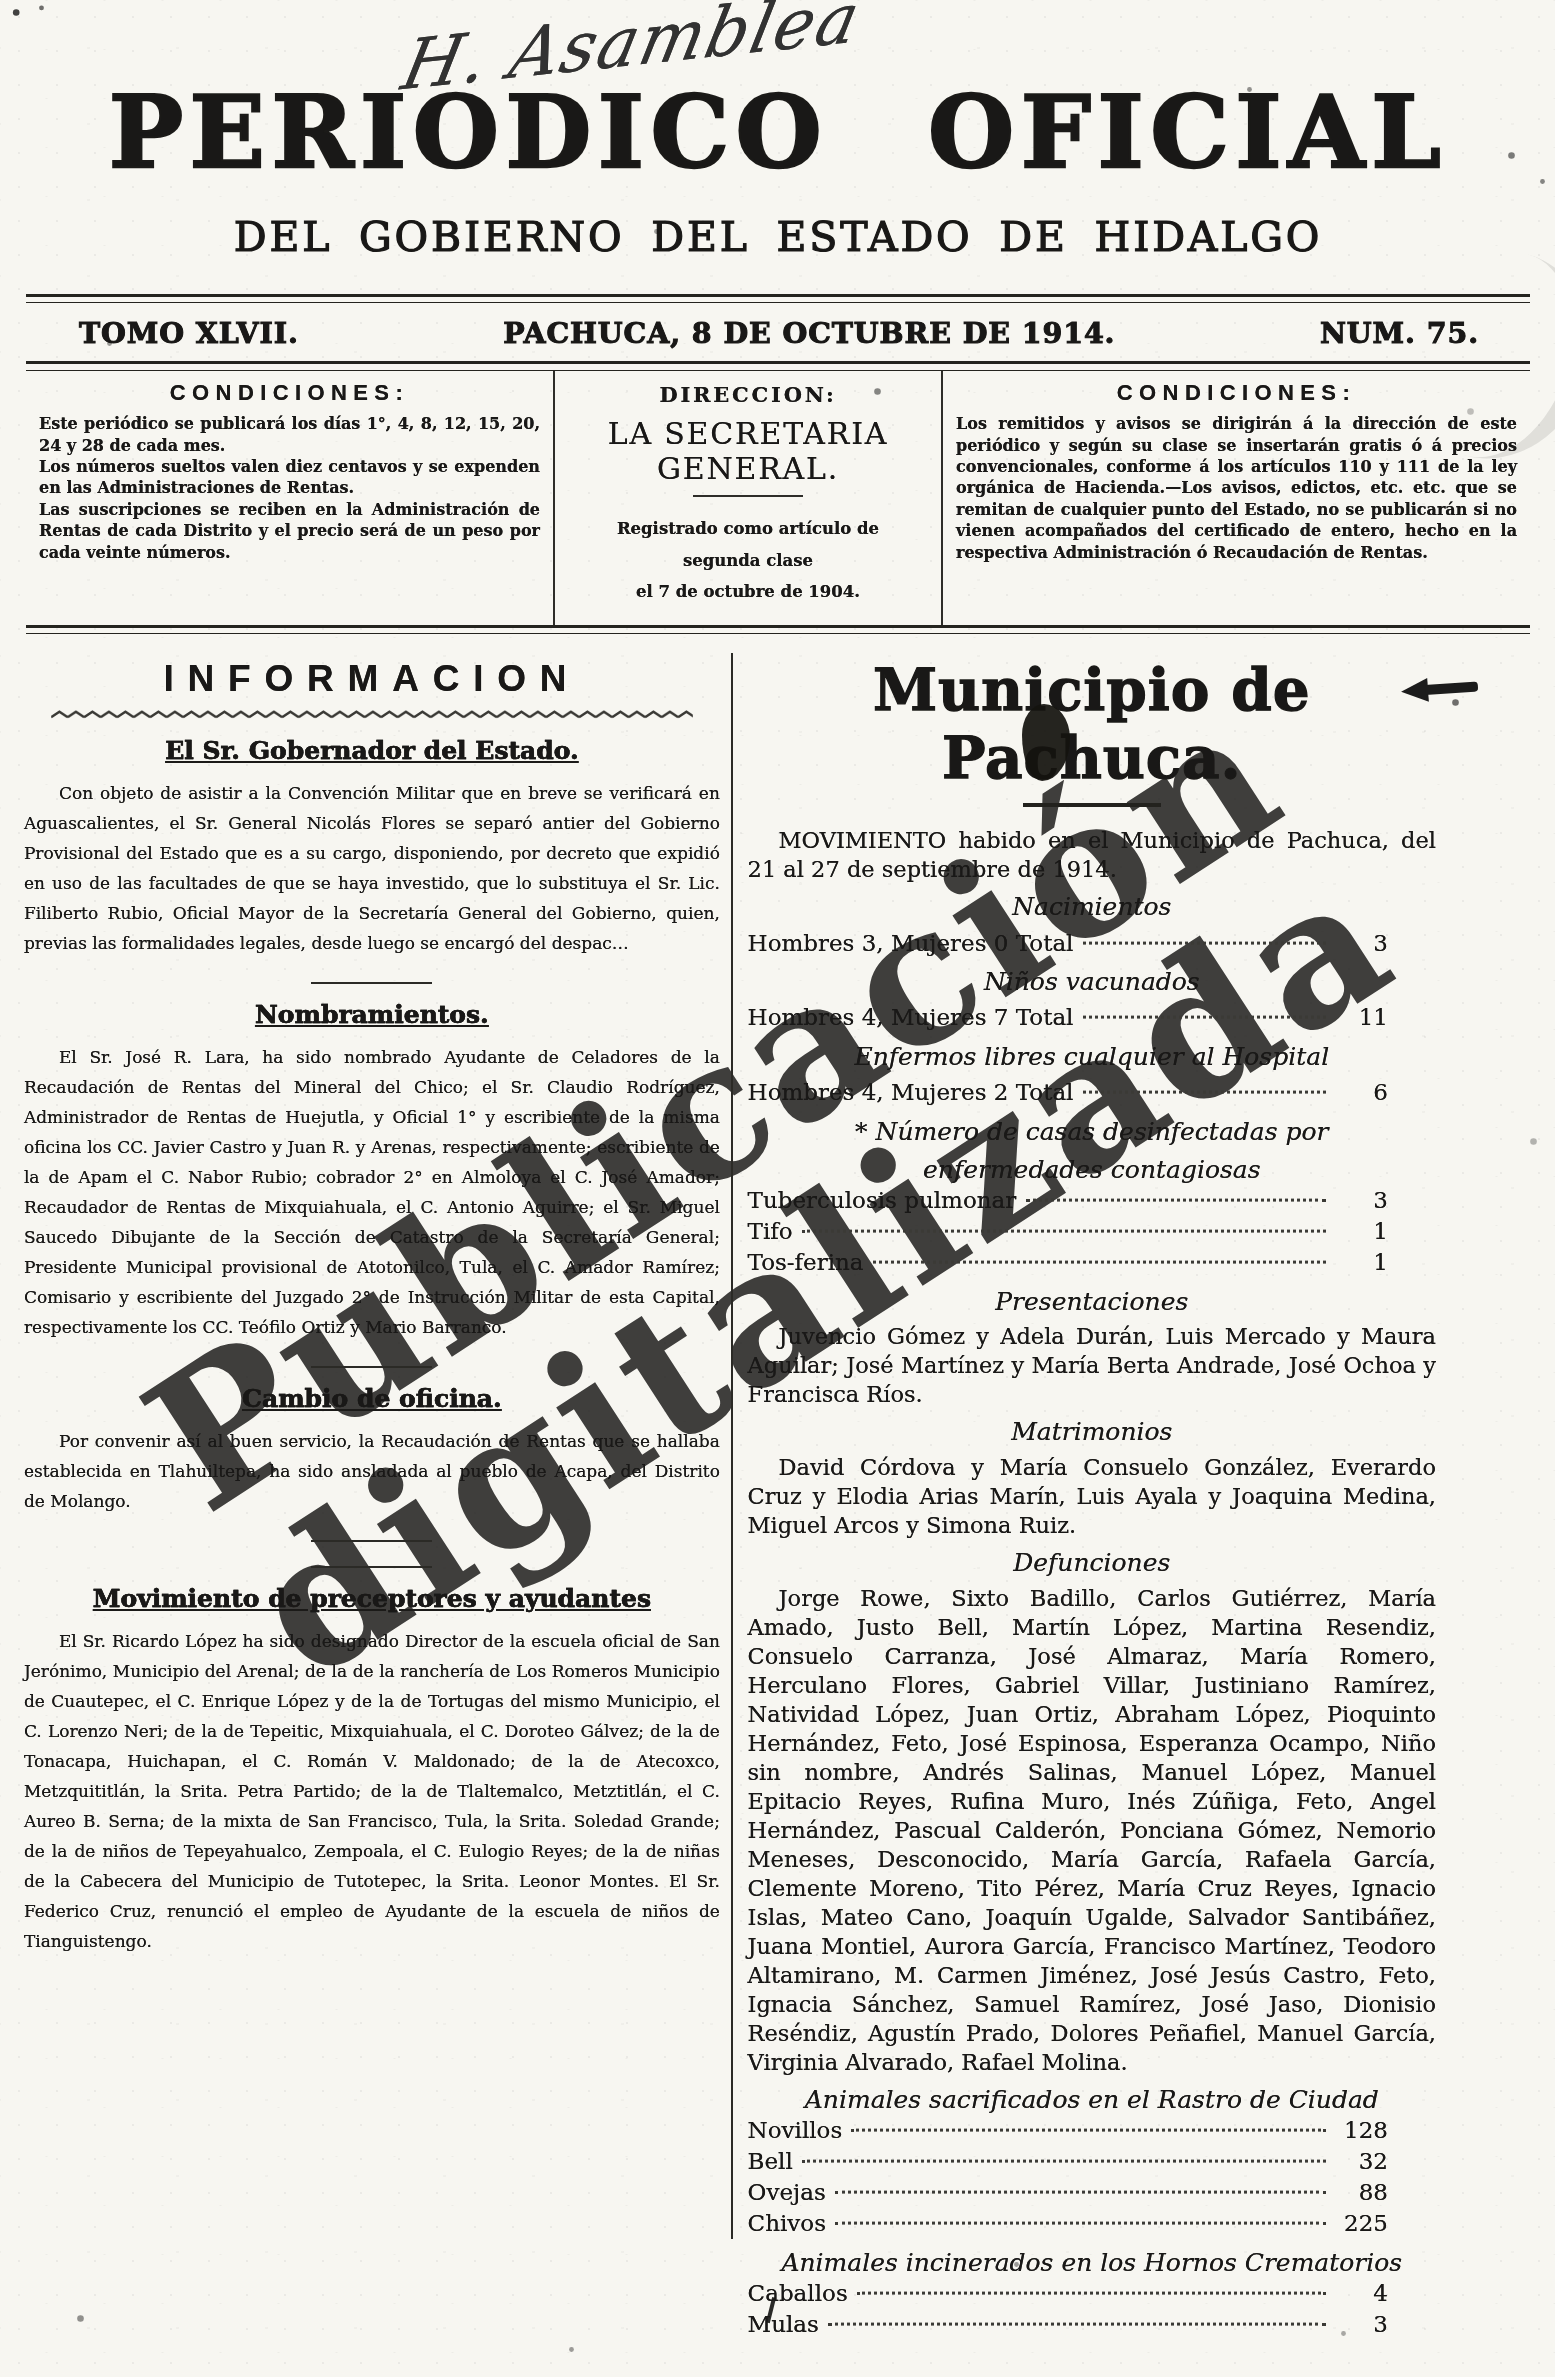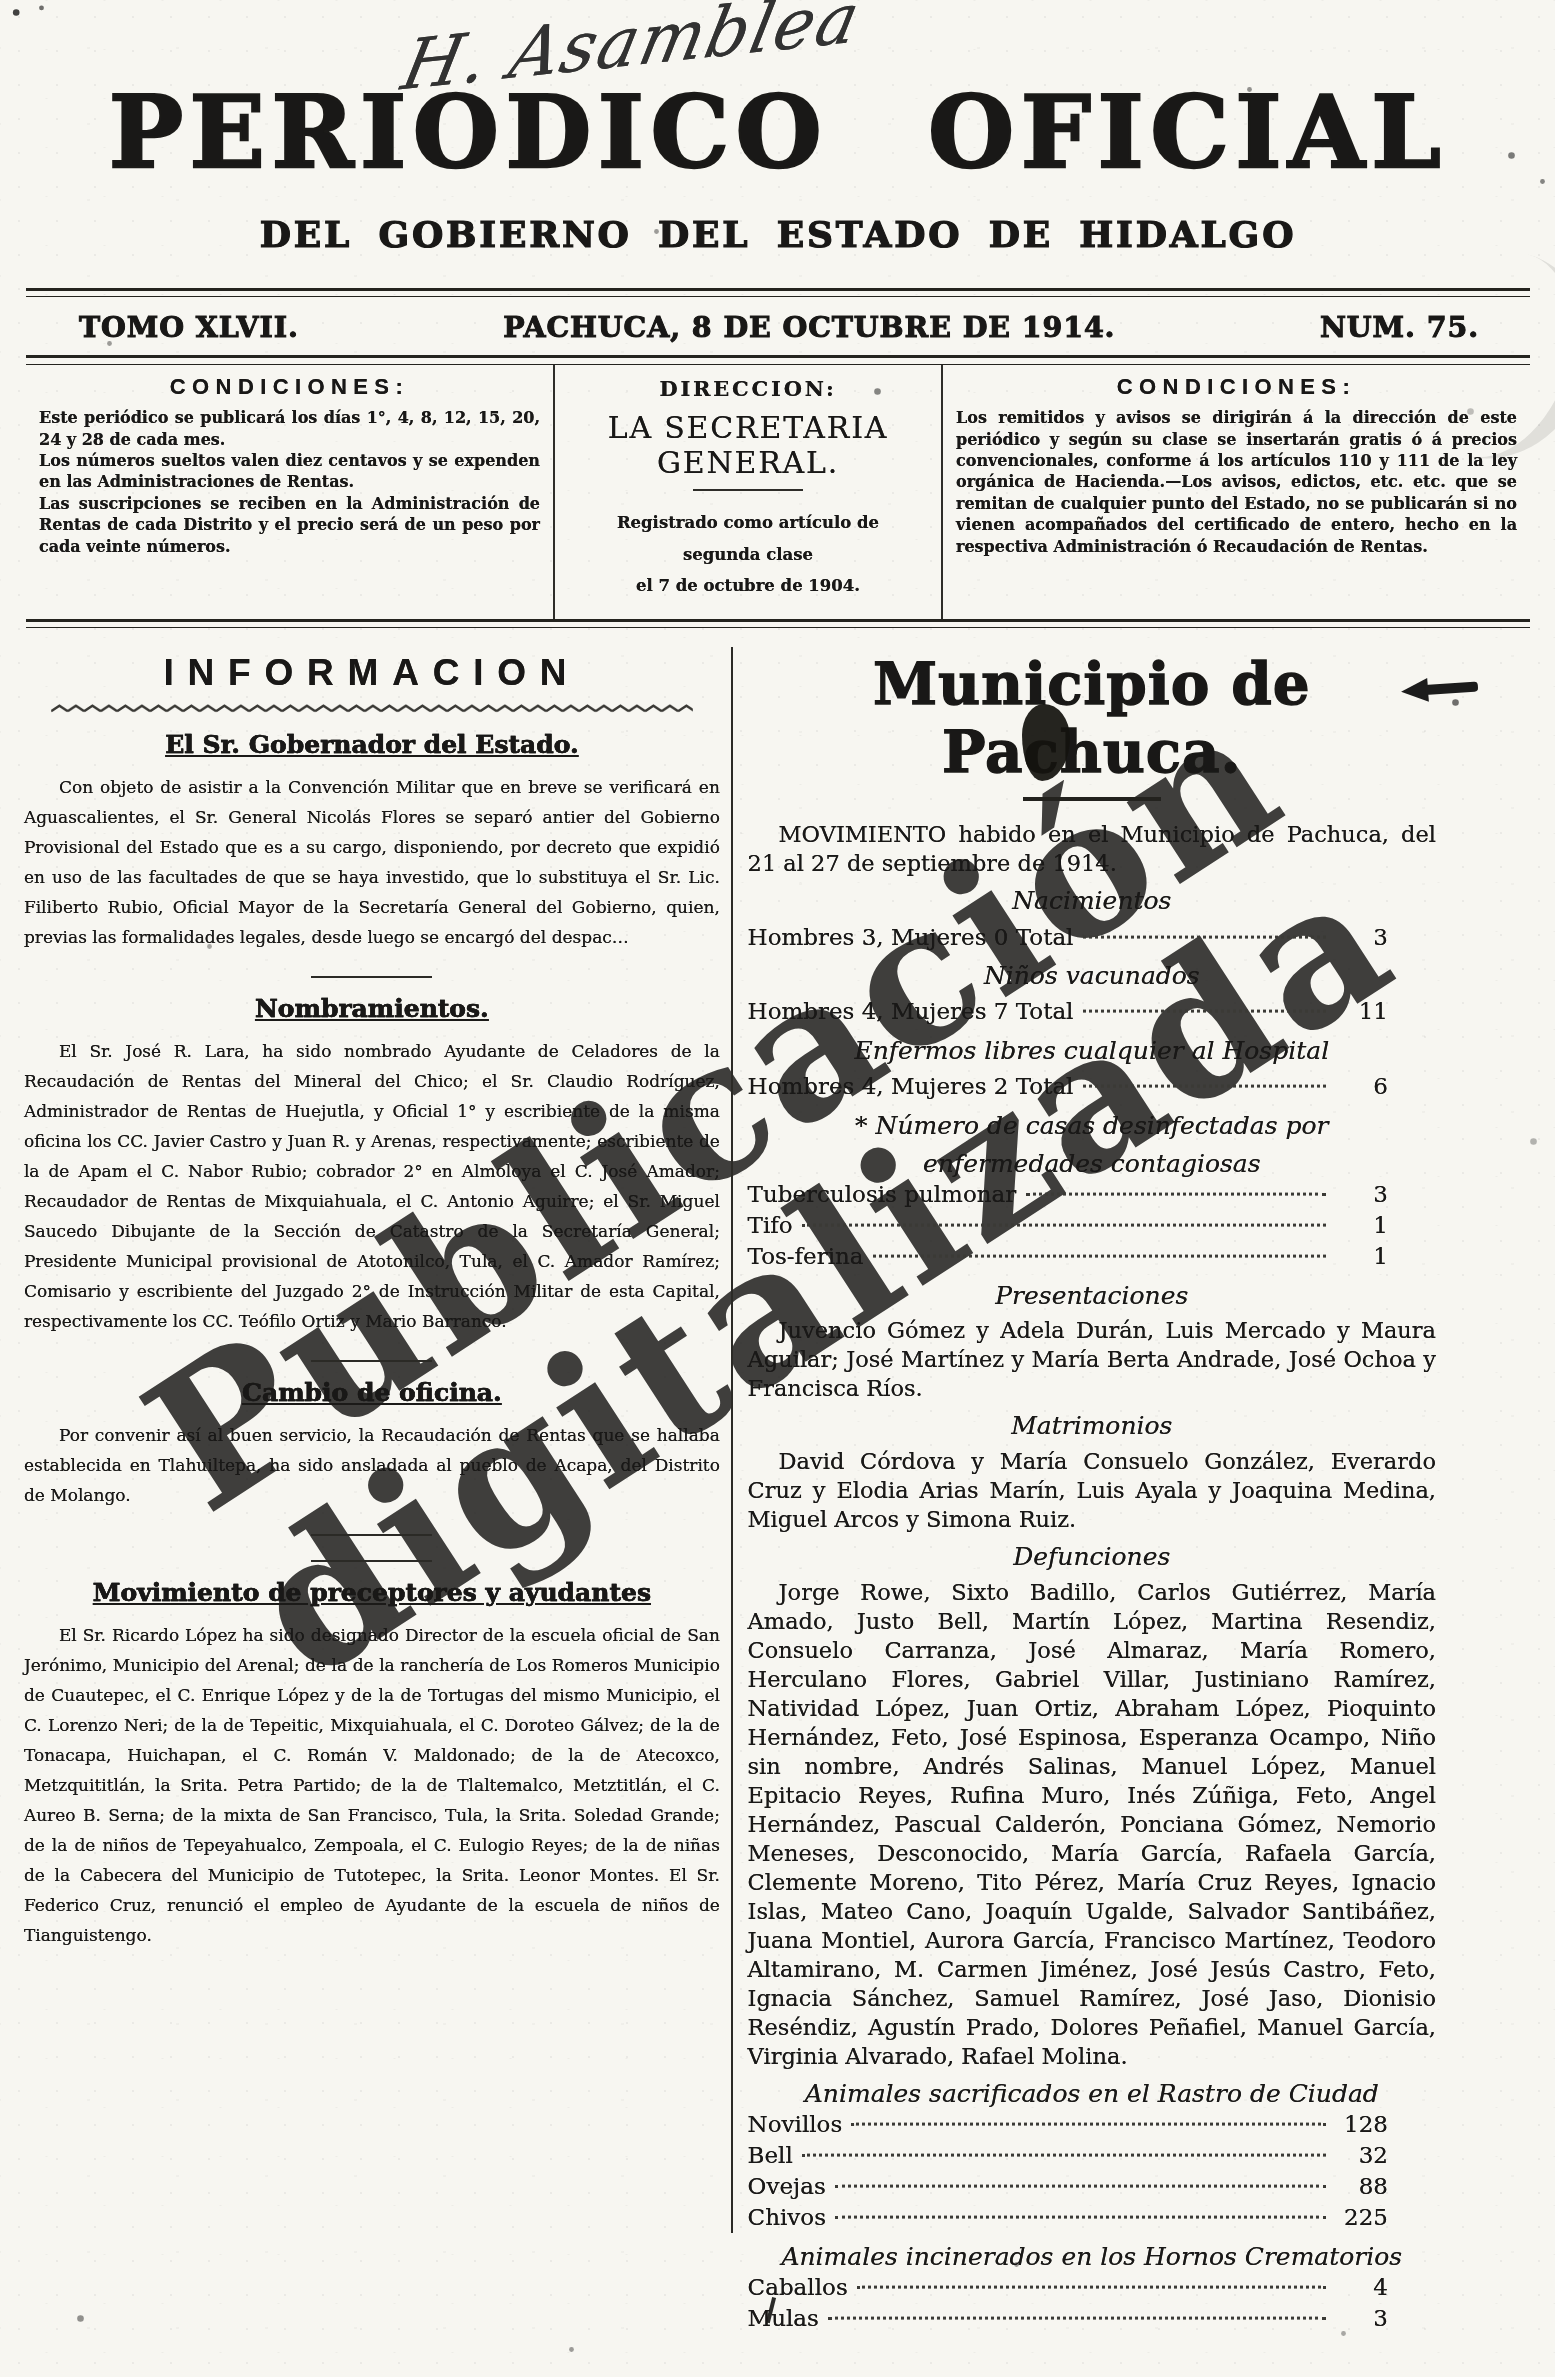--- a/index.html
+++ b/index.html
@@ -53,22 +53,22 @@
       1342px 2332px 0 0.9px rgba(20,20,20,.35), 570px 2348px 0 0.9px rgba(20,20,20,.4),
       208px 945px 0 0.9px rgba(20,20,20,.35), 1454px 701px 0 1.8px rgba(20,20,20,.6);
   }
   
   .title{
     margin:81px 0 0;text-align:center;font-weight:bold;
     font-size:99px;line-height:1.05;letter-spacing:6.4px;word-spacing:59px;
     -webkit-text-stroke:2.4px #1b1a18;
   }
   .subtitle{
-    margin-top:27.6px;text-align:center;font-weight:bold;
-    font-size:36px;letter-spacing:2.8px;word-spacing:11px;
+    margin-top:27.6px;text-align:center;font-weight:normal;
+    font-size:41px;letter-spacing:2.8px;word-spacing:11px;
     -webkit-text-stroke:1.2px #1b1a18;
   }
   .rule2{margin:0 26px;height:5.5px;border-top:3.2px solid #25241f;border-bottom:1.8px solid #25241f;}
   .rule-top{margin-top:33px;}
   .issue-row{
     display:flex;align-items:baseline;justify-content:space-between;
     margin:0 26px;padding:13px 51px 11px 53px;
     font-weight:bold;font-size:28.5px;letter-spacing:0.9px;
     -webkit-text-stroke:1px #1b1a18;
   }

